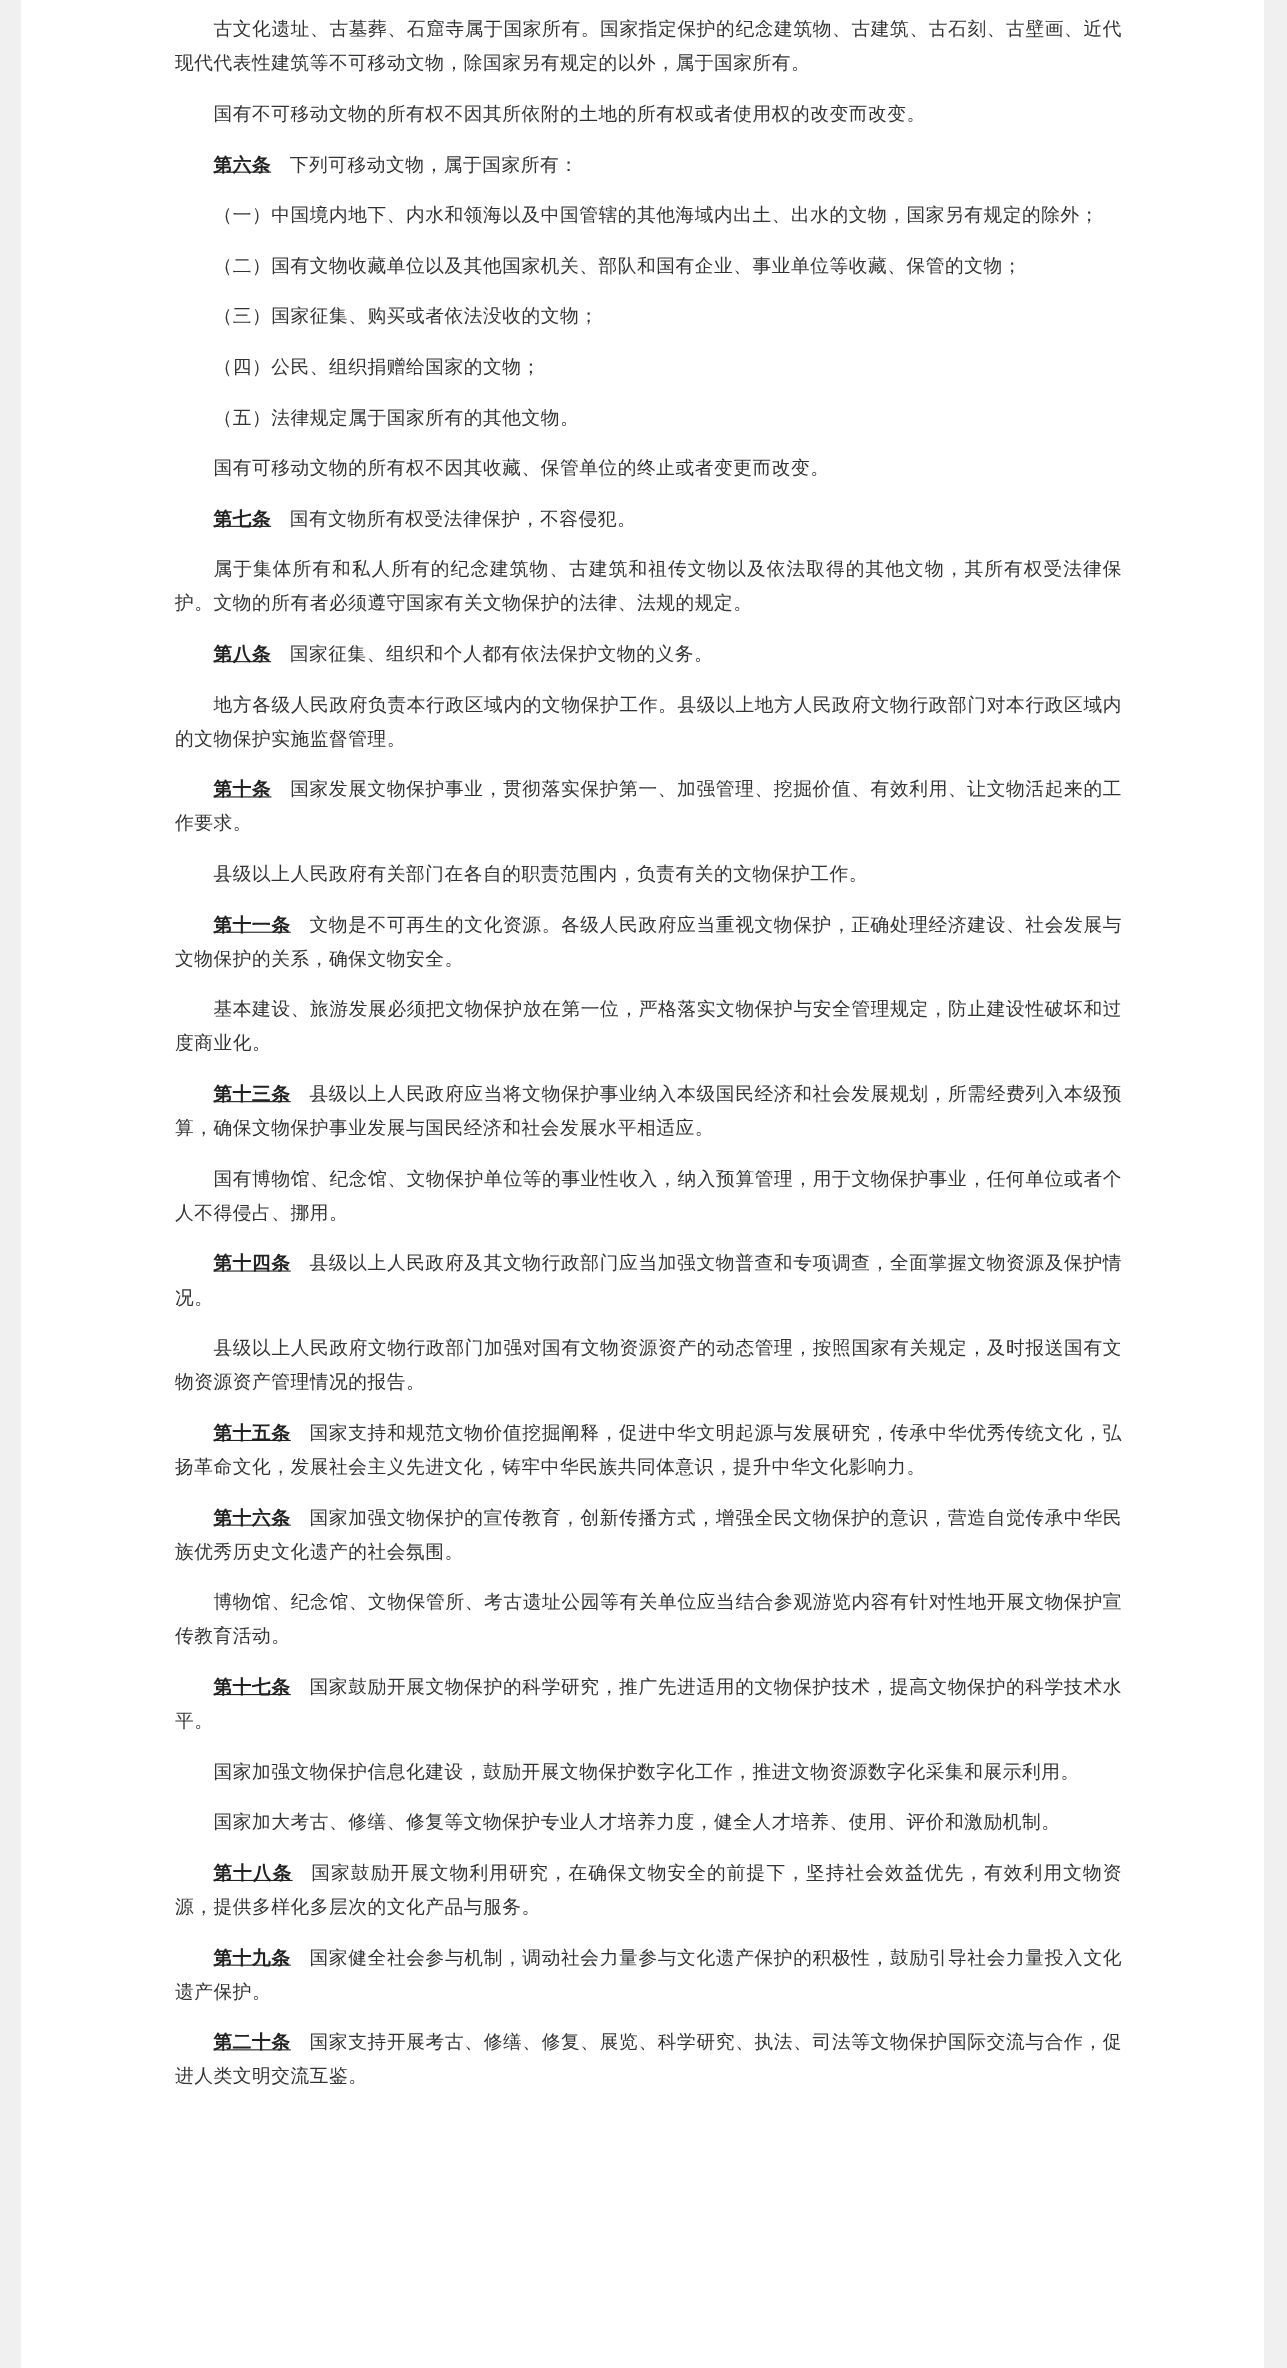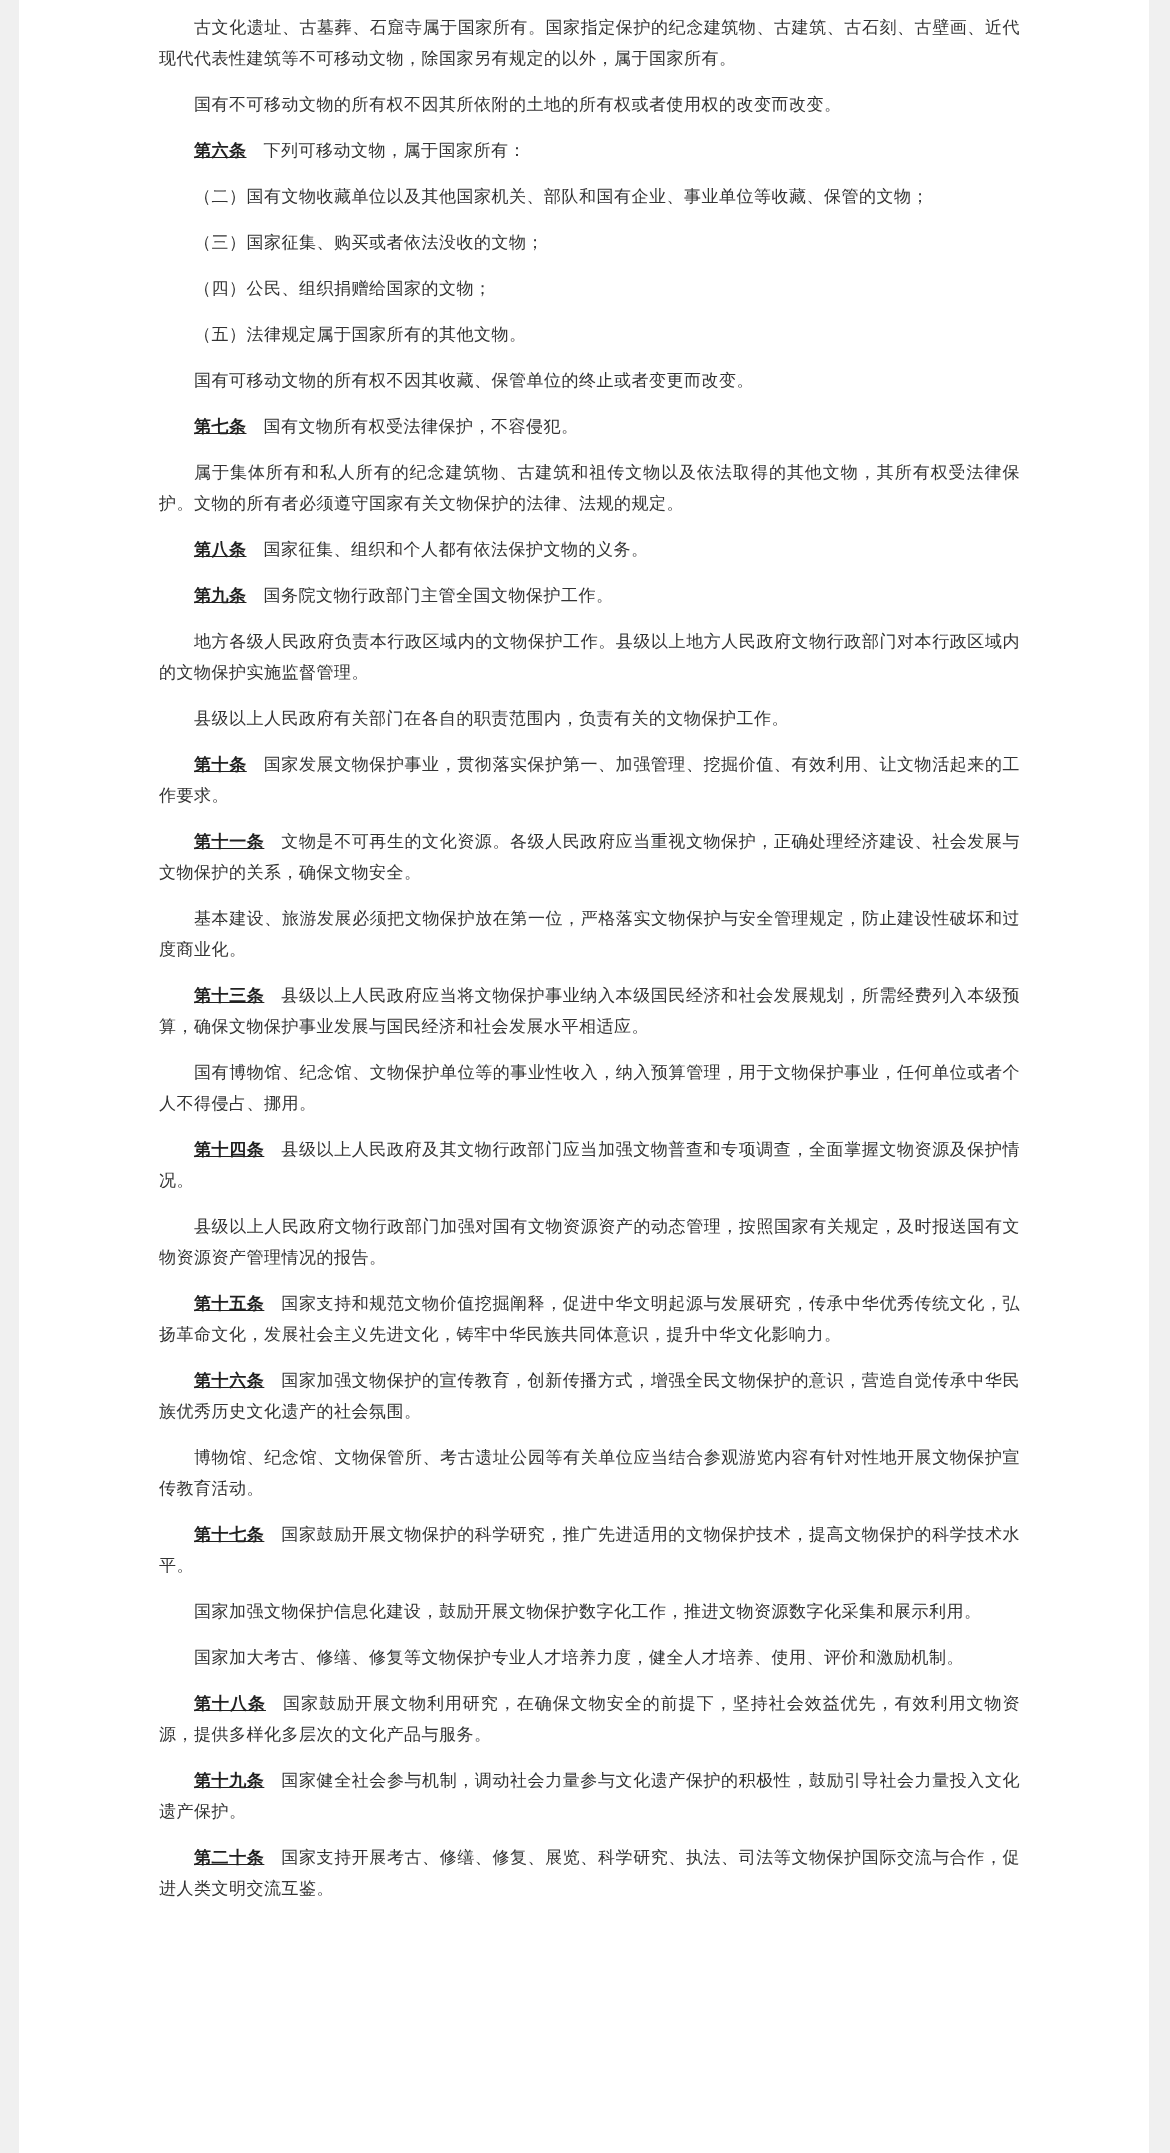--- a/index.html
+++ b/index.html
@@ -49,32 +49,32 @@
   }
 </style>
 </head>
 <body>
 
 <div class="page">
   <div class="article-body">
     <p class="para"><span>古文化遗址、古墓葬、石窟寺属于国家所有。国家指定保护的纪念建筑物、古建筑、古石刻、古壁画、近代现代代表性建筑等不可移动文物，除国家另有规定的以外，属于国家所有。</span></p>
     <p class="para"><span>国有不可移动文物的所有权不因其所依附的土地的所有权或者使用权的改变而改变。</span></p>
     <p class="para"><span class="label">第六条</span><span>下列可移动文物，属于国家所有：</span></p>
+    <p class="para item"><span>（一）中国境内地下、内水和领海以及中国管辖的其他海域内出土、出水的文物，国家另有规定的除外；</span></p>
     <p class="para item"><span>（二）国有文物收藏单位以及其他国家机关、部队和国有企业、事业单位等收藏、保管的文物；</span></p>
     <p class="para item"><span>（三）国家征集、购买或者依法没收的文物；</span></p>
     <p class="para item"><span>（四）公民、组织捐赠给国家的文物；</span></p>
     <p class="para item"><span>（五）法律规定属于国家所有的其他文物。</span></p>
     <p class="para"><span>国有可移动文物的所有权不因其收藏、保管单位的终止或者变更而改变。</span></p>
     <p class="para"><span class="label">第七条</span><span>国有文物所有权受法律保护，不容侵犯。</span></p>
     <p class="para"><span>属于集体所有和私人所有的纪念建筑物、古建筑和祖传文物以及依法取得的其他文物，其所有权受法律保护。文物的所有者必须遵守国家有关文物保护的法律、法规的规定。</span></p>
     <p class="para"><span class="label">第八条</span><span>国家征集、组织和个人都有依法保护文物的义务。</span></p>
-    <p class="para"><span class="label">第九条</span><span>国务院文物行政部门主管全国文物保护工作。</span></p>
     <p class="para"><span>地方各级人民政府负责本行政区域内的文物保护工作。县级以上地方人民政府文物行政部门对本行政区域内的文物保护实施监督管理。</span></p>
+    <p class="para"><span class="label">第十条</span><span>国家发展文物保护事业，贯彻落实保护第一、加强管理、挖掘价值、有效利用、让文物活起来的工作要求。</span></p>
     <p class="para"><span>县级以上人民政府有关部门在各自的职责范围内，负责有关的文物保护工作。</span></p>
-    <p class="para"><span class="label">第十条</span><span>国家发展文物保护事业，贯彻落实保护第一、加强管理、挖掘价值、有效利用、让文物活起来的工作要求。</span></p>
     <p class="para"><span class="label">第十一条</span><span>文物是不可再生的文化资源。各级人民政府应当重视文物保护，正确处理经济建设、社会发展与文物保护的关系，确保文物安全。</span></p>
     <p class="para"><span>基本建设、旅游发展必须把文物保护放在第一位，严格落实文物保护与安全管理规定，防止建设性破坏和过度商业化。</span></p>
     <p class="para"><span class="label">第十三条</span><span>县级以上人民政府应当将文物保护事业纳入本级国民经济和社会发展规划，所需经费列入本级预算，确保文物保护事业发展与国民经济和社会发展水平相适应。</span></p>
     <p class="para"><span>国有博物馆、纪念馆、文物保护单位等的事业性收入，纳入预算管理，用于文物保护事业，任何单位或者个人不得侵占、挪用。</span></p>
     <p class="para"><span class="label">第十四条</span><span>县级以上人民政府及其文物行政部门应当加强文物普查和专项调查，全面掌握文物资源及保护情况。</span></p>
     <p class="para"><span>县级以上人民政府文物行政部门加强对国有文物资源资产的动态管理，按照国家有关规定，及时报送国有文物资源资产管理情况的报告。</span></p>
     <p class="para"><span class="label">第十五条</span><span>国家支持和规范文物价值挖掘阐释，促进中华文明起源与发展研究，传承中华优秀传统文化，弘扬革命文化，发展社会主义先进文化，铸牢中华民族共同体意识，提升中华文化影响力。</span></p>
     <p class="para"><span class="label">第十六条</span><span>国家加强文物保护的宣传教育，创新传播方式，增强全民文物保护的意识，营造自觉传承中华民族优秀历史文化遗产的社会氛围。</span></p>
     <p class="para"><span>博物馆、纪念馆、文物保管所、考古遗址公园等有关单位应当结合参观游览内容有针对性地开展文物保护宣传教育活动。</span></p>
     <p class="para"><span class="label">第十七条</span><span>国家鼓励开展文物保护的科学研究，推广先进适用的文物保护技术，提高文物保护的科学技术水平。</span></p>

